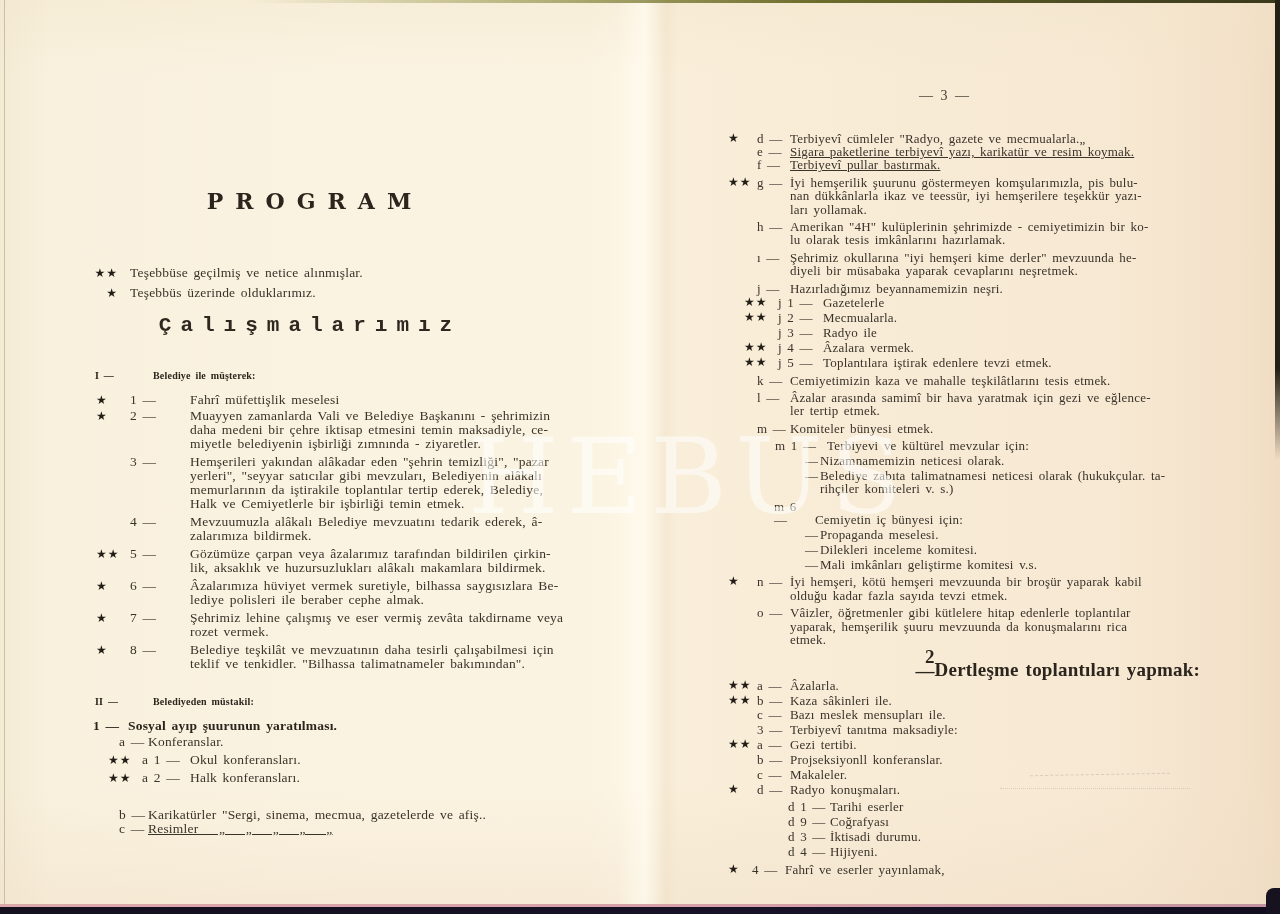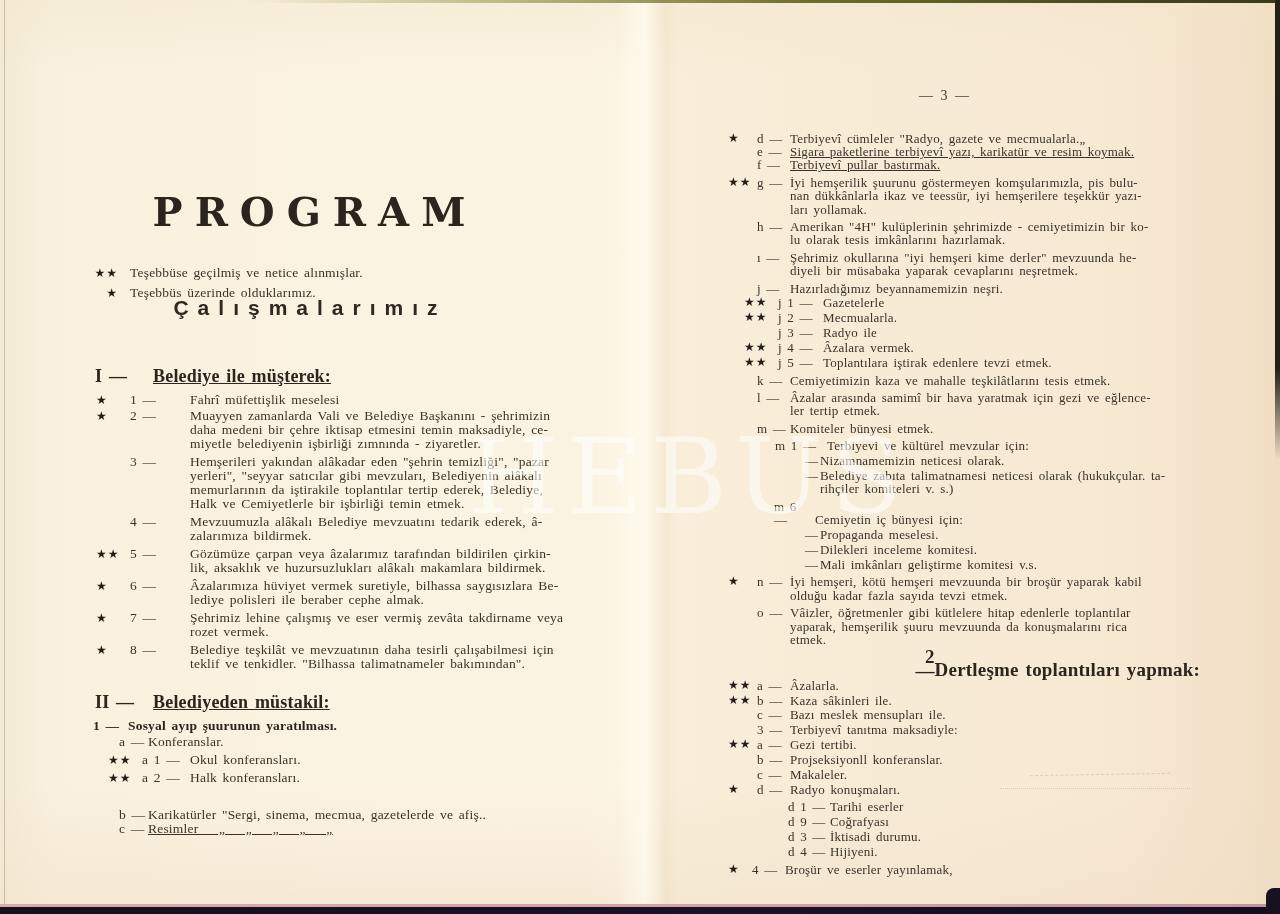--- a/index.html
+++ b/index.html
@@ -32,26 +32,26 @@
   .edge-bottom{position:absolute;left:0;right:0;bottom:0;height:7px;background:linear-gradient(90deg,#14101f,#171227 60%,#120e20);}
   .edge-corner-br{position:absolute;right:0;bottom:0;width:14px;height:26px;background:#17121f;border-top-left-radius:8px;}
   .edge-left-line{position:absolute;top:0;bottom:10px;left:4px;width:1px;background:rgba(110,95,70,.3);}
   
   .fold{position:absolute;top:0;bottom:10px;left:618px;width:60px;
     background:linear-gradient(90deg, rgba(255,255,255,0) 0%, rgba(255,252,240,.7) 45%, rgba(236,218,190,.35) 80%, rgba(255,255,255,0) 100%);}
   
   .ink{color:#3a332a;}
   .doc-title{
     position:absolute;left:140px;top:188px;width:350px;text-align:center;
-    font-family:"DejaVu Serif", serif;font-weight:bold;font-size:40px;
+    font-family:"DejaVu Serif", serif;font-weight:bold;font-size:22px;
     letter-spacing:12px;color:#2b251d;
   }
   .doc-subtitle{
-    position:absolute;left:120px;top:296px;width:380px;text-align:center;
-    font-family:Liberation Sans, sans-serif;font-weight:bold;font-size:21px;
+    position:absolute;left:120px;top:314px;width:380px;text-align:center;
+    font-family:Liberation Mono, monospace;font-weight:bold;font-size:21px;
     letter-spacing:9px;color:#2e2820;
   }
   .page-number{
     position:absolute;left:700px;top:88px;width:490px;text-align:center;
     font-size:14px;letter-spacing:2px;color:#443c31;
   }
   
   .legend{position:absolute;left:88px;top:264px;width:478px;font-size:13.5px;line-height:14px;}
   
   .left-list{position:absolute;left:88px;top:366px;width:492px;font-size:13.5px;line-height:14px;}
@@ -61,21 +61,21 @@
   .row .stars{position:absolute;top:0;font-size:12px;letter-spacing:1px;color:#221d17;}
   .row .marker{display:inline-block;text-indent:0;}
   .row .body{text-indent:0;}
   
   .tight{margin-top:0 !important;text-decoration:underline;}
   .gap-xs{margin-top:4px !important;}
   .gap-sm{margin-top:6px !important;}
   .gap-md{margin-top:9px !important;}
   .gap-xl{margin-top:23px !important;}
   
-  .head{font-weight:bold;font-size:18px;line-height:16px;color:#2b251d;text-decoration:underline;}
+  .head{font-weight:bold;font-size:10px;line-height:16px;color:#2b251d;}
   .head .body{padding-left:65px;text-indent:-58px;}
   .head .marker{width:58px;}
   .lvl0 .body{padding-left:102px;text-indent:-60px;}
   .lvl0 .marker{width:60px;}
   .left-list .stars{left:8px;}
   .sec1{font-weight:bold;color:#2b251d;}
   .sec1 .body{padding-left:40px;text-indent:-35px;}
   .sec1 .marker{width:35px;}
   .lvlA .body{padding-left:60px;text-indent:-29px;}
   .lvlA .marker{width:29px;}
@@ -317,21 +317,21 @@
         <div class="body"><span class="marker">d 9 —</span><span class="txt">Coğrafyası</span></div>
       </div>
       <div class="row rd">
         <div class="body"><span class="marker">d 3 —</span><span class="txt">İktisadi durumu.</span></div>
       </div>
       <div class="row rd">
         <div class="body"><span class="marker">d 4 —</span><span class="txt">Hijiyeni.</span></div>
       </div>
       <div class="row r4 gap-xs">
         <span class="stars">★</span>
-        <div class="body"><span class="marker">4 —</span><span class="txt">Broşür ve eserler yayınlamak,</span></div>
+        <div class="body"><span class="marker">4 —</span><span class="txt">Fahrî ve eserler yayınlamak,</span></div>
       </div>
     </div>
 
   <div class="watermark">HEBUS</div>
   <div class="pencil">
     <div class="l1"></div>
       <div class="l2"></div>
   </div>
 
   <div class="edge-top"></div>

